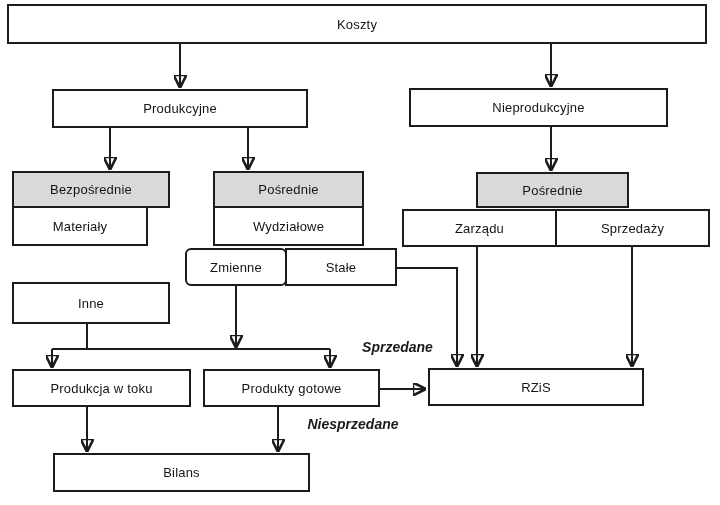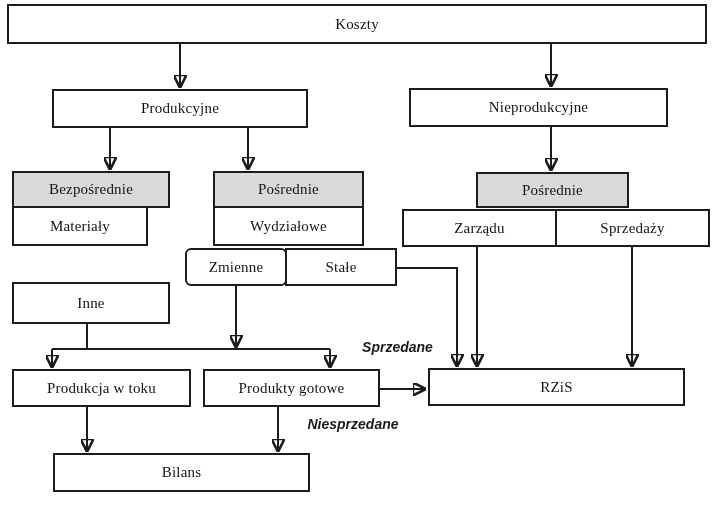--- a/index.html
+++ b/index.html
@@ -4,23 +4,22 @@
 <style>
   html,body{margin:0;padding:0;background:#ffffff;}
   #stage{
     position:relative;width:720px;height:505px;background:#ffffff;
     font-family:"Liberation Sans","DejaVu Sans",sans-serif;overflow:hidden;
   }
   .node{
     position:absolute;box-sizing:border-box;
     border:2px solid #1c1c1c;background:#ffffff;
     display:flex;align-items:center;justify-content:center;
-    font-size:15px;color:#141414;letter-spacing:0.2px;
+    font-size:13px;color:#141414;letter-spacing:0.2px;
     white-space:nowrap;
-    font-family:Liberation Serif, serif;
   }
   .hdr{background:#d9d9d9;}
   .edge-label{
     position:absolute;font-style:italic;font-weight:600;font-size:14px;
     color:#1a1a1a;text-align:center;white-space:nowrap;
   }
   svg.wires{position:absolute;left:0;top:0;width:720px;height:505px;pointer-events:none;}
   svg.wires path{stroke:#1c1c1c;stroke-width:2;fill:none;}
 
   
@@ -33,21 +32,21 @@
   .n-inne          {left:12px; top:282px; width:158px;height:42px;}
   .n-posrednie-p   {left:213px;top:171px; width:151px;height:37px;}
   .n-wydzialowe    {left:213px;top:206px; width:151px;height:40px;}
   .n-zmienne       {left:185px;top:248px; width:102px;height:38px;border-radius:6px;}
   .n-stale         {left:285px;top:248px; width:112px;height:38px;}
   .n-posrednie-n   {left:476px;top:172px; width:153px;height:36px;}
   .n-zarzadu       {left:402px;top:209px; width:155px;height:38px;}
   .n-sprzedazy     {left:555px;top:209px; width:155px;height:38px;}
   .n-pwt           {left:12px; top:369px; width:179px;height:38px;}
   .n-pg            {left:203px;top:369px; width:177px;height:38px;}
-  .n-rzis          {left:428px;top:368px; width:257px;height:38px;}
+  .n-rzis          {left:428px;top:368px; width:216px;height:38px;}
   .n-bilans        {left:53px; top:453px; width:257px;height:39px;}
   .l-sprzedane     {left:340px;top:339px; width:115px;}
   .l-niesprzedane  {left:288px;top:416px; width:130px;}
 </style>
 </head>
 <body>
 
 <div id="stage">
 
   <svg class="wires">

